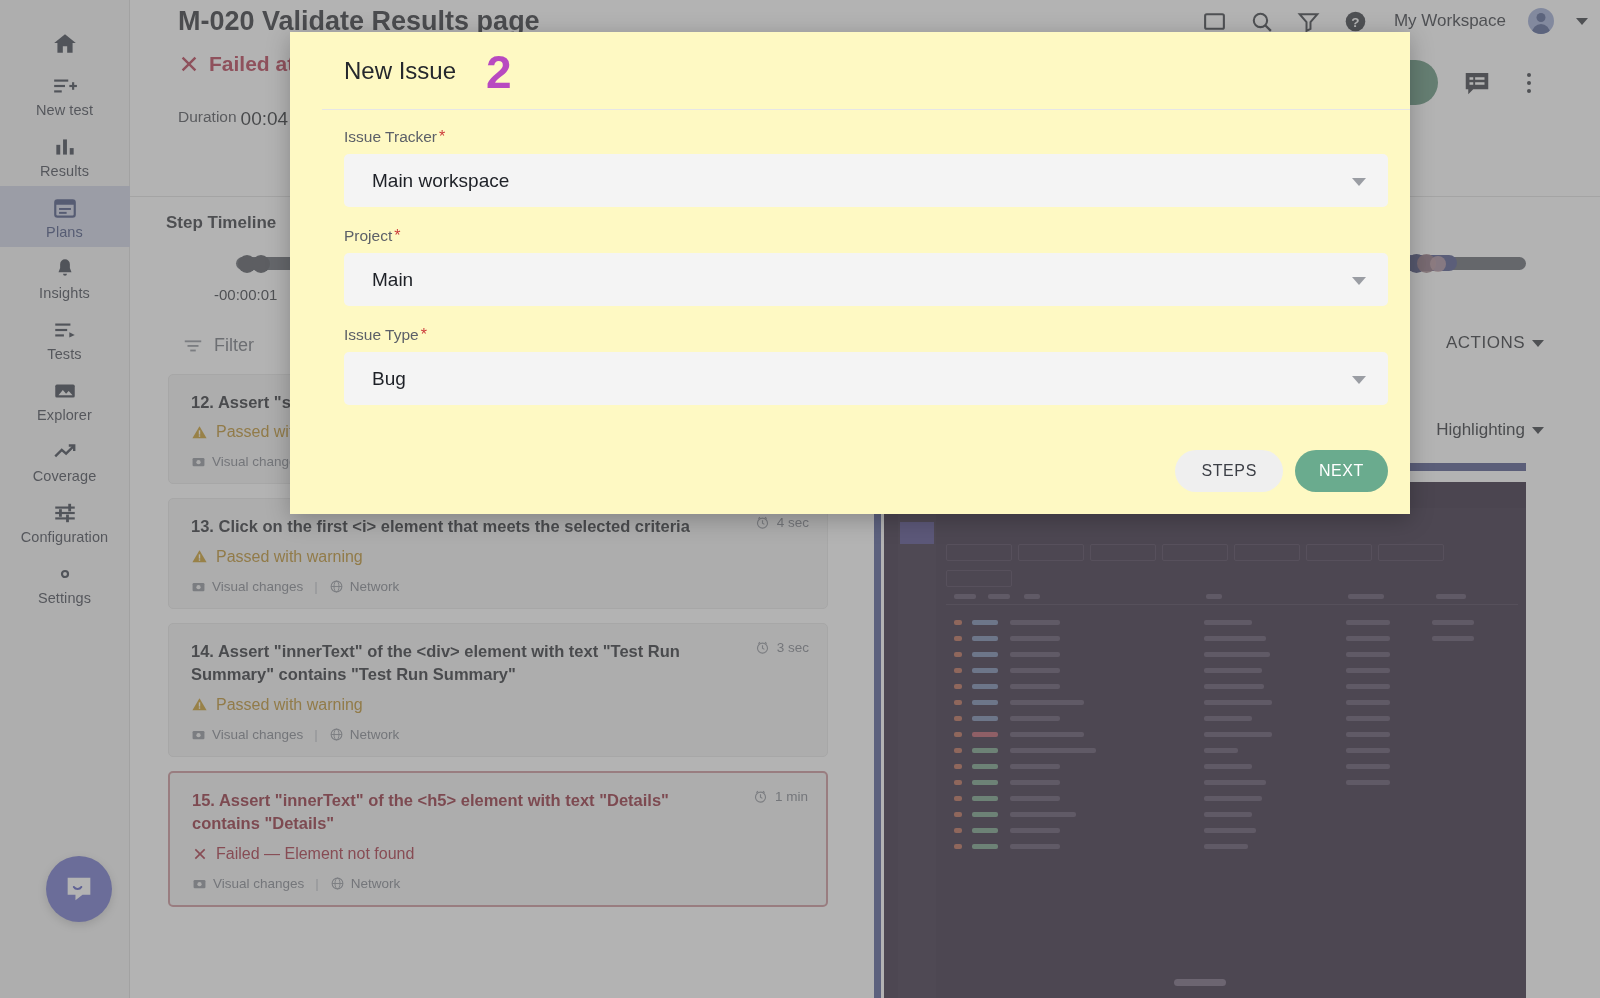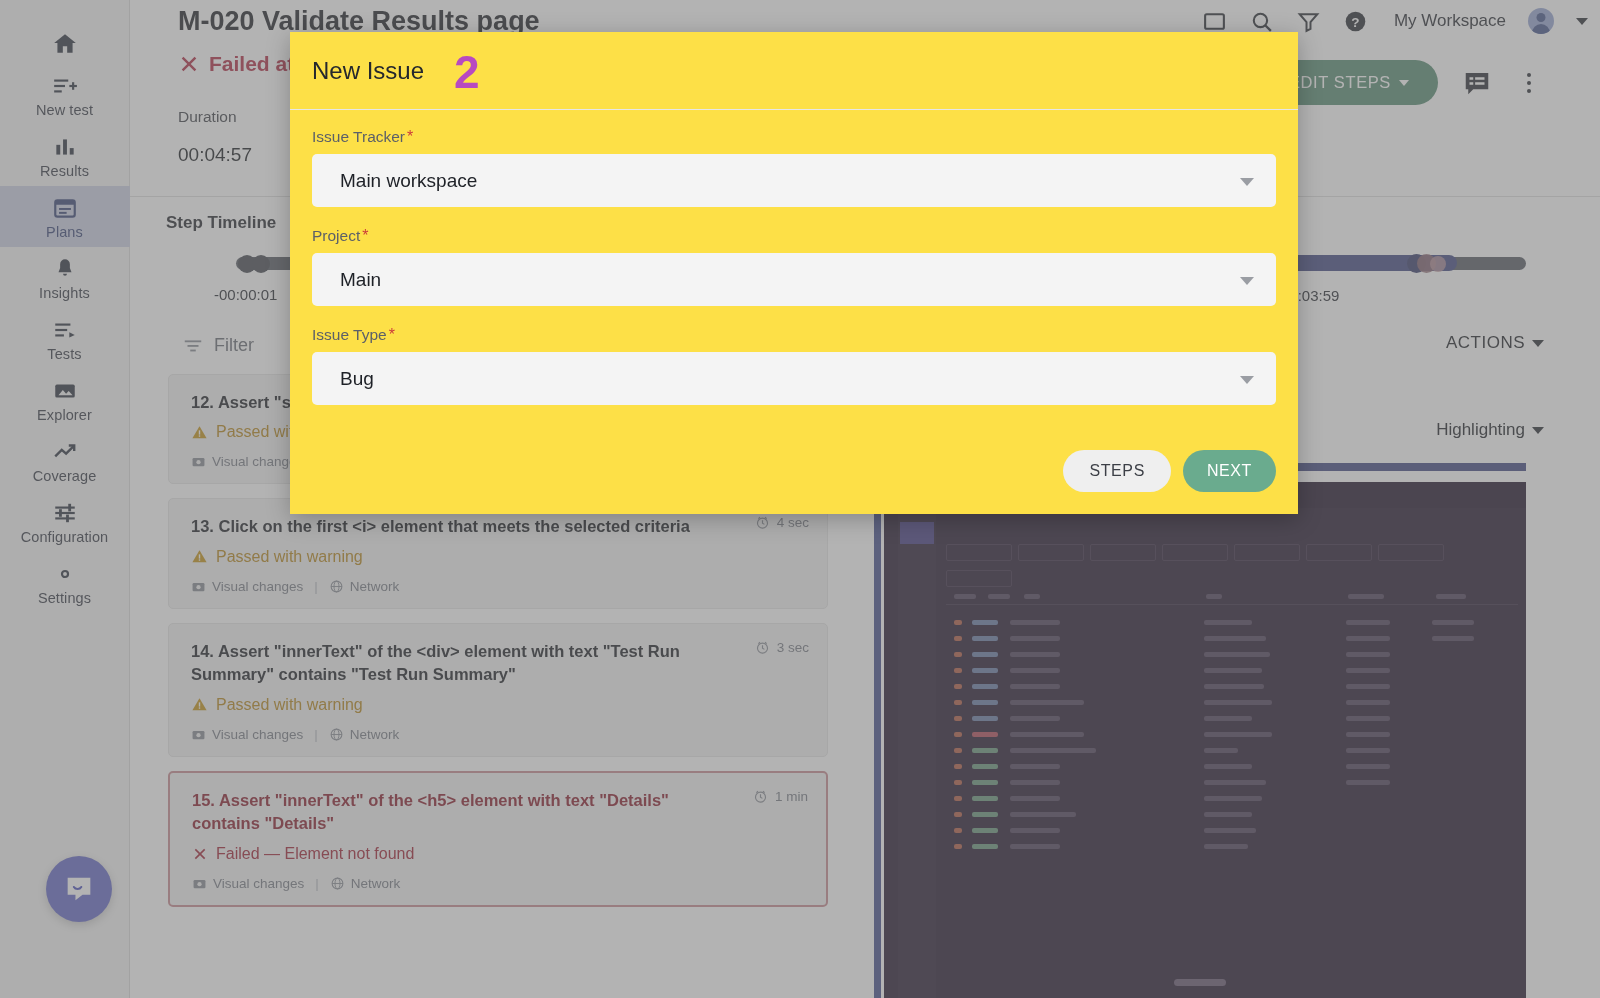--- a/index.html
+++ b/index.html
@@ -113,21 +113,21 @@
     width: 26px; height: 30px; cursor: pointer;
     display:flex;flex-direction:column;align-items:center;justify-content:center;gap:4px;
   }
   .kebab span{width:4px;height:4px;border-radius:50%;background:#30333b;display:block;}
 
   
   .meta-row {
     position: absolute; left: 178px; top: 108px;
     display: flex; gap: 46px;
   }
-  .meta-block { display: flex; flex-direction: column; gap: 18px; }
+  .meta-block { display: flex; gap: 4px; }
   .meta-key { font-size: 15.5px; color: #45484f; }
   .meta-val { font-size: 19px; color: #1f2226; font-weight: 500; }
   .chrome-icon { width: 22px; height: 22px; }
 
   
   .hdr-divider {
     position: absolute; left: 130px; top: 196px; right: 0;
     height: 1px; background: #e0e0e0;
   }
 
@@ -257,24 +257,24 @@
   
   #dim {
     position: absolute; inset: 0;
     background: rgba(110,110,110,.52);
     pointer-events: none;
   }
 
   
   .modal {
     position: absolute; left: 290px; top: 32px;
-    width: 1008px; height: 482px;
-    background: #fde047;
+    width: 1120px; height: 482px;
+    background: #fef9c3;
     box-shadow: 0 5px 22px rgba(0,0,0,.25);
-    display: flex; flex-direction: column;
+    display: flex; flex-direction: column; padding-left: 32px;
   }
   .modal-head {
     height: 78px; flex: 0 0 78px;
     border-bottom: 1px solid #e6e6e6;
     display: flex; align-items: center;
     padding: 0 22px 0 22px;
     gap: 30px;
   }
   .modal-title { font-size: 24px; color: #25282d; }
   .annot-2 {

